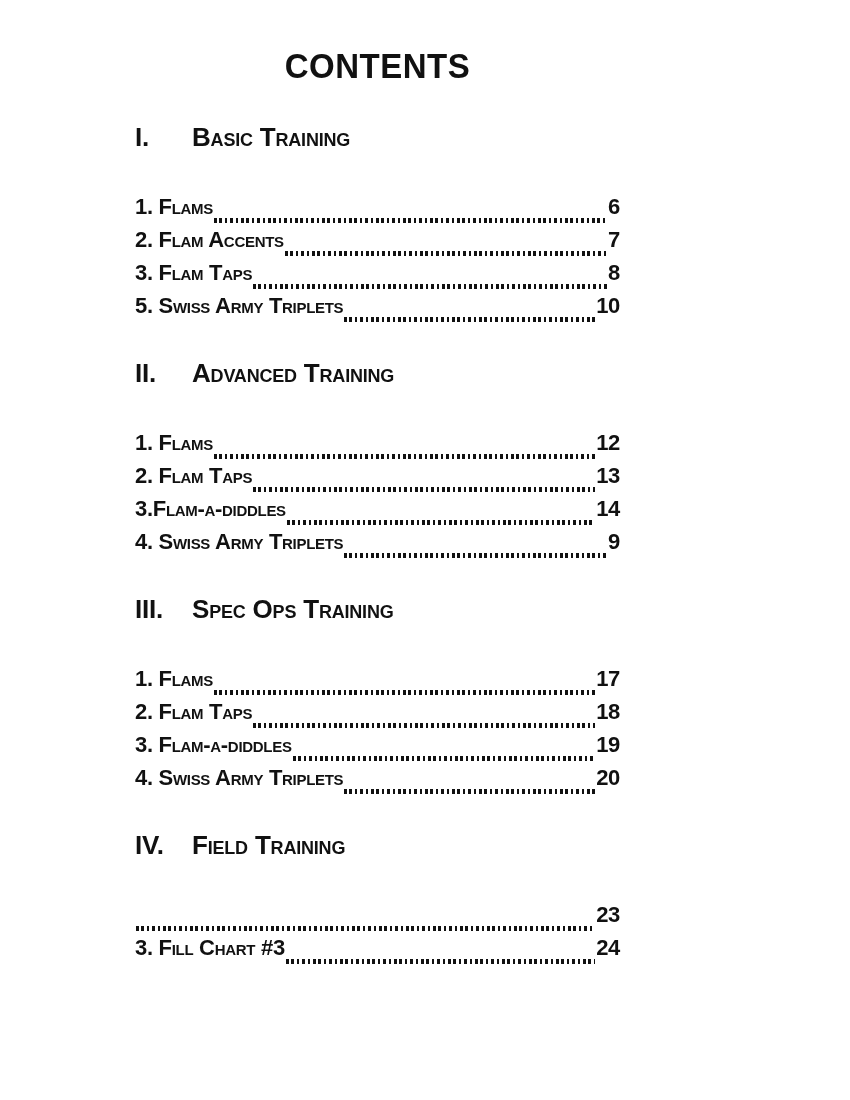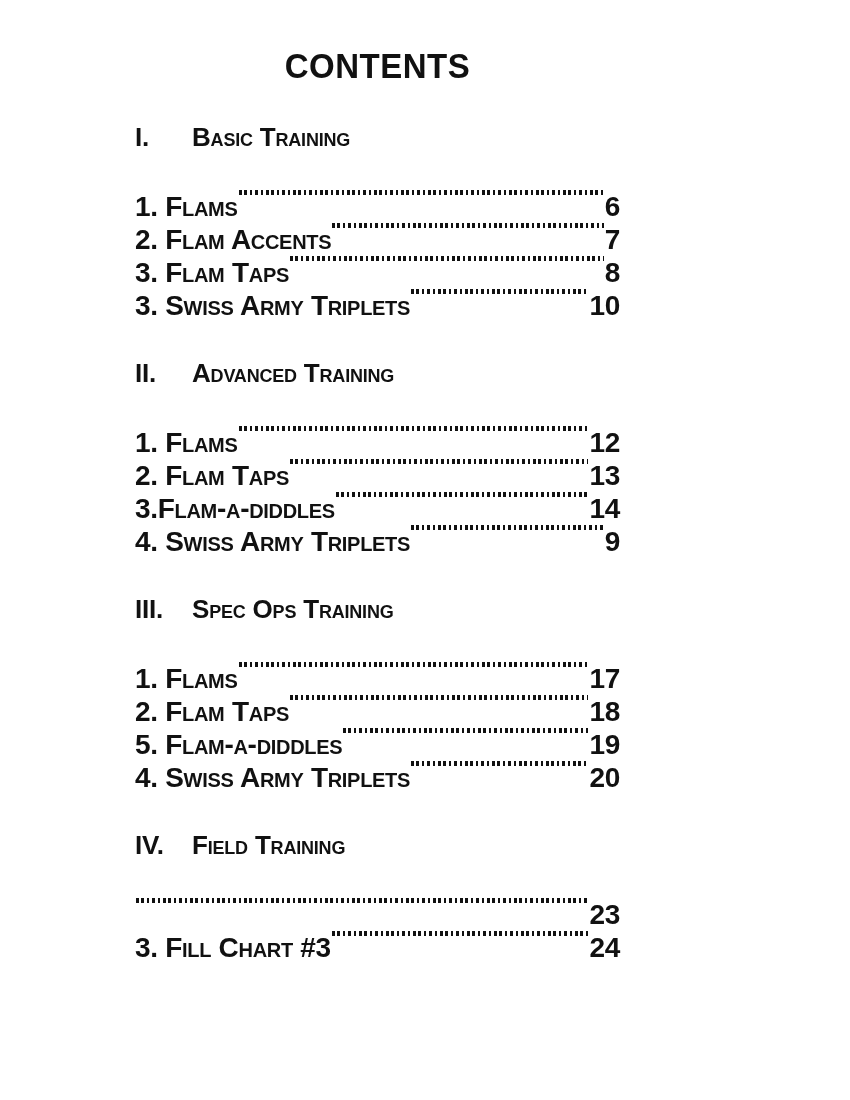--- a/index.html
+++ b/index.html
@@ -36,23 +36,23 @@
     letter-spacing: -0.2px;
   }
   .section-numeral {
     flex: none;
     width: 57px;
     font-variant: normal;
   }
   .entries { margin-top: 38px; }
   .entry {
     display: flex;
-    align-items: flex-start;
+    align-items: flex-end;
     height: 33px;
-    font-size: 28px;
+    font-size: 22px;
     font-variant: small-caps;
     letter-spacing: -0.3px;
   }
   .entry-label {
     white-space: nowrap;
     line-height: 33px;
   }
   .dot-leader {
     flex: 1 1 auto;
     height: 5px;
@@ -88,21 +88,21 @@
         <span class="entry-label">2. Flam Accents</span>
         <span class="dot-leader"></span>
         <span class="entry-page">7</span>
       </div>
       <div class="entry">
         <span class="entry-label">3. Flam Taps</span>
         <span class="dot-leader"></span>
         <span class="entry-page">8</span>
       </div>
       <div class="entry">
-        <span class="entry-label">3. Swiss Army Triplets</span>
+        <span class="entry-label">5. Swiss Army Triplets</span>
         <span class="dot-leader"></span>
         <span class="entry-page">10</span>
       </div>
     </div>
   </div>
 
   <div class="section">
     <div class="section-heading">
       <span class="section-numeral">II.</span>
       <span class="section-title">Advanced Training</span>
@@ -141,21 +141,21 @@
         <span class="entry-label">1. Flams</span>
         <span class="dot-leader"></span>
         <span class="entry-page">17</span>
       </div>
       <div class="entry">
         <span class="entry-label">2. Flam Taps</span>
         <span class="dot-leader"></span>
         <span class="entry-page">18</span>
       </div>
       <div class="entry">
-        <span class="entry-label">5. Flam-a-diddles</span>
+        <span class="entry-label">3. Flam-a-diddles</span>
         <span class="dot-leader"></span>
         <span class="entry-page">19</span>
       </div>
       <div class="entry">
         <span class="entry-label">4. Swiss Army Triplets</span>
         <span class="dot-leader"></span>
         <span class="entry-page">20</span>
       </div>
     </div>
   </div>

